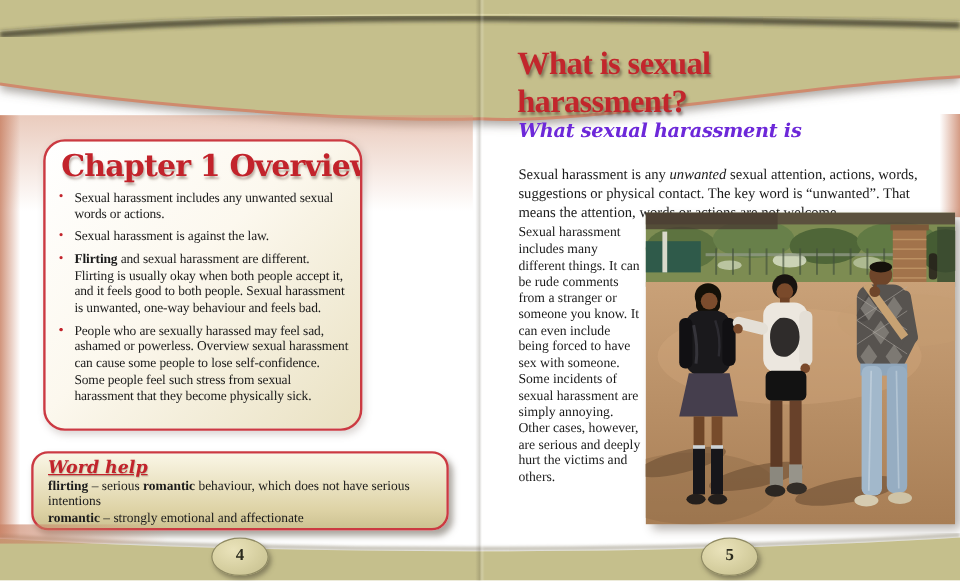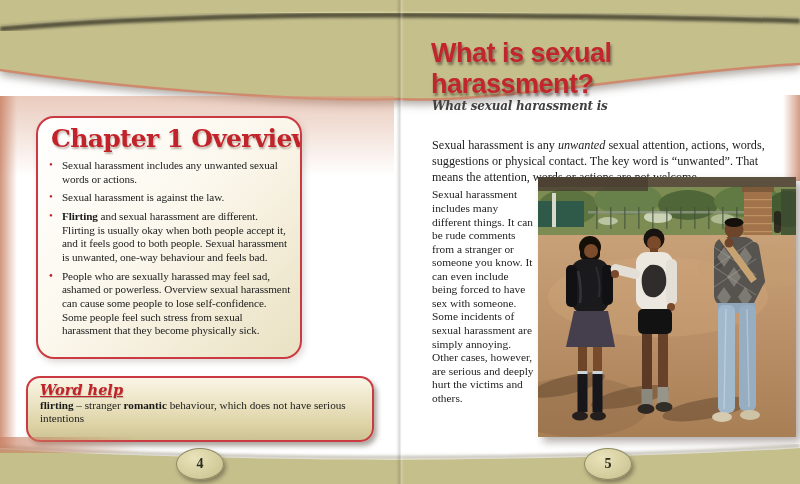--- a/index.html
+++ b/index.html
@@ -3,21 +3,21 @@
 <meta charset="utf-8">
 <style>
   html,body{margin:0;padding:0;background:#fff;}
   #root{position:relative;width:800px;height:484px;background:#ffffff;overflow:hidden;
         font-family:"Liberation Serif",serif;}
   .abs{position:absolute;}
 
   
   .hdr{position:absolute;left:0;top:0;}
   .right-title{position:absolute;left:431px;top:20px;width:260px;
-    font-family:Liberation Sans, sans-serif;font-size:27px;line-height:1.15;font-weight:bold;
+    font-family:Liberation Serif, serif;font-size:27px;line-height:1.15;font-weight:bold;
     color:#c2262c;letter-spacing:-0.5px;text-shadow:1.5px 2.5px 2.5px rgba(70,55,45,.55);}
 
   
   .fadeTL{left:0;top:96px;width:394px;height:80px;
     background:linear-gradient(180deg,rgba(213,152,124,.5),rgba(213,152,124,0));}
   .stripL{left:0;top:96px;width:17px;height:352px;
     background:linear-gradient(90deg,rgba(201,130,101,.85),rgba(201,130,101,0));}
   .streakBL{left:0;top:437px;width:140px;height:16px;
     background:linear-gradient(90deg,rgba(201,130,101,.7),rgba(201,130,101,0));}
   .stripR{left:783px;top:95px;width:17px;height:86px;
@@ -42,22 +42,22 @@
   
   .wh-box{left:26px;top:376px;width:348px;height:66px;box-sizing:border-box;
     border:2px solid #cb3a42;border-radius:14px;
     background:linear-gradient(180deg,#faf6e6 0%,#ded3a6 75%,#cdc292 100%);
     box-shadow:3px 4px 5px rgba(90,80,65,.5);padding:3px 12px;}
   .wh-title{font-family:"DejaVu Serif",serif;font-size:14.5px;font-weight:bold;font-style:italic;
     color:#c2232b;margin-bottom:1px;text-shadow:.5px 1px 1px rgba(110,85,70,.4);text-decoration:underline;}
   .wh-line{font-size:11.2px;line-height:1.2;color:#1b1b1b;}
 
   
-  .sub{left:432px;top:99px;font-family:"DejaVu Serif",serif;font-size:12px;font-weight:bold;
-    font-style:italic;color:#404040;letter-spacing:-0.2px;}
+  .sub{left:432px;top:99px;font-family:"DejaVu Serif",serif;font-size:16px;font-weight:bold;
+    font-style:italic;color:#6d28d9;letter-spacing:-0.2px;}
   .p1{left:432px;top:126px;width:354px;font-size:12.2px;line-height:1.3;color:#1b1b1b;}
   .p2{left:432px;top:177px;width:103px;font-size:11.4px;line-height:1.19;color:#1b1b1b;}
 
   
   .photo{left:538px;top:177px;width:258px;height:260px;
     box-shadow:5px 5px 8px rgba(70,58,48,.4);}
 
   
   .bband{position:absolute;left:0;top:428px;}
   .oval{position:absolute;width:46px;height:30px;border-radius:50%;
@@ -120,21 +120,24 @@
       <li>
         <span class="dot">•</span>
         <b></b><span>People who are sexually harassed may feel sad, ashamed or powerless. Overview sexual harassment can cause some people to lose self-confidence. Some people feel such stress from sexual harassment that they become physically sick.</span>
       </li>
     </ul>
   </div>
 
   <div class="abs wh-box">
     <div class="wh-title">Word help</div>
     <div class="wh-line">
-      <b>flirting</b><span> – stranger </span><b>romantic</b><span> behaviour, which does not have serious intentions</span>
+      <b>flirting</b><span> – serious </span><b>romantic</b><span> behaviour, which does not have serious intentions</span>
+    </div>
+    <div class="wh-line">
+      <b>romantic</b><span> – </span><b></b><span>strongly emotional and affectionate</span>
     </div>
   </div>
 
   <div class="abs sub">What sexual harassment is</div>
   <p class="abs p1"><span>Sexual harassment is any </span><i>unwanted</i><span> sexual attention, actions, words, suggestions or physical contact. The key word is “unwanted”. That means the attention, words or actions are not welcome.</span></p>
   <p class="abs p2">Sexual harassment includes many different things. It can be rude comments from a stranger or someone you know. It can even include being forced to have sex with someone. Some incidents of sexual harassment are simply annoying. Other cases, however, are serious and deeply hurt the victims and others.</p>
 
   <svg class="abs photo" viewBox="0 0 258 260" width="258" height="260" role="img" aria-label="Three young people talking outdoors on a dirt road">
     <defs>
       <linearGradient id="g1" x1="0" y1="0" x2="0" y2="1">

